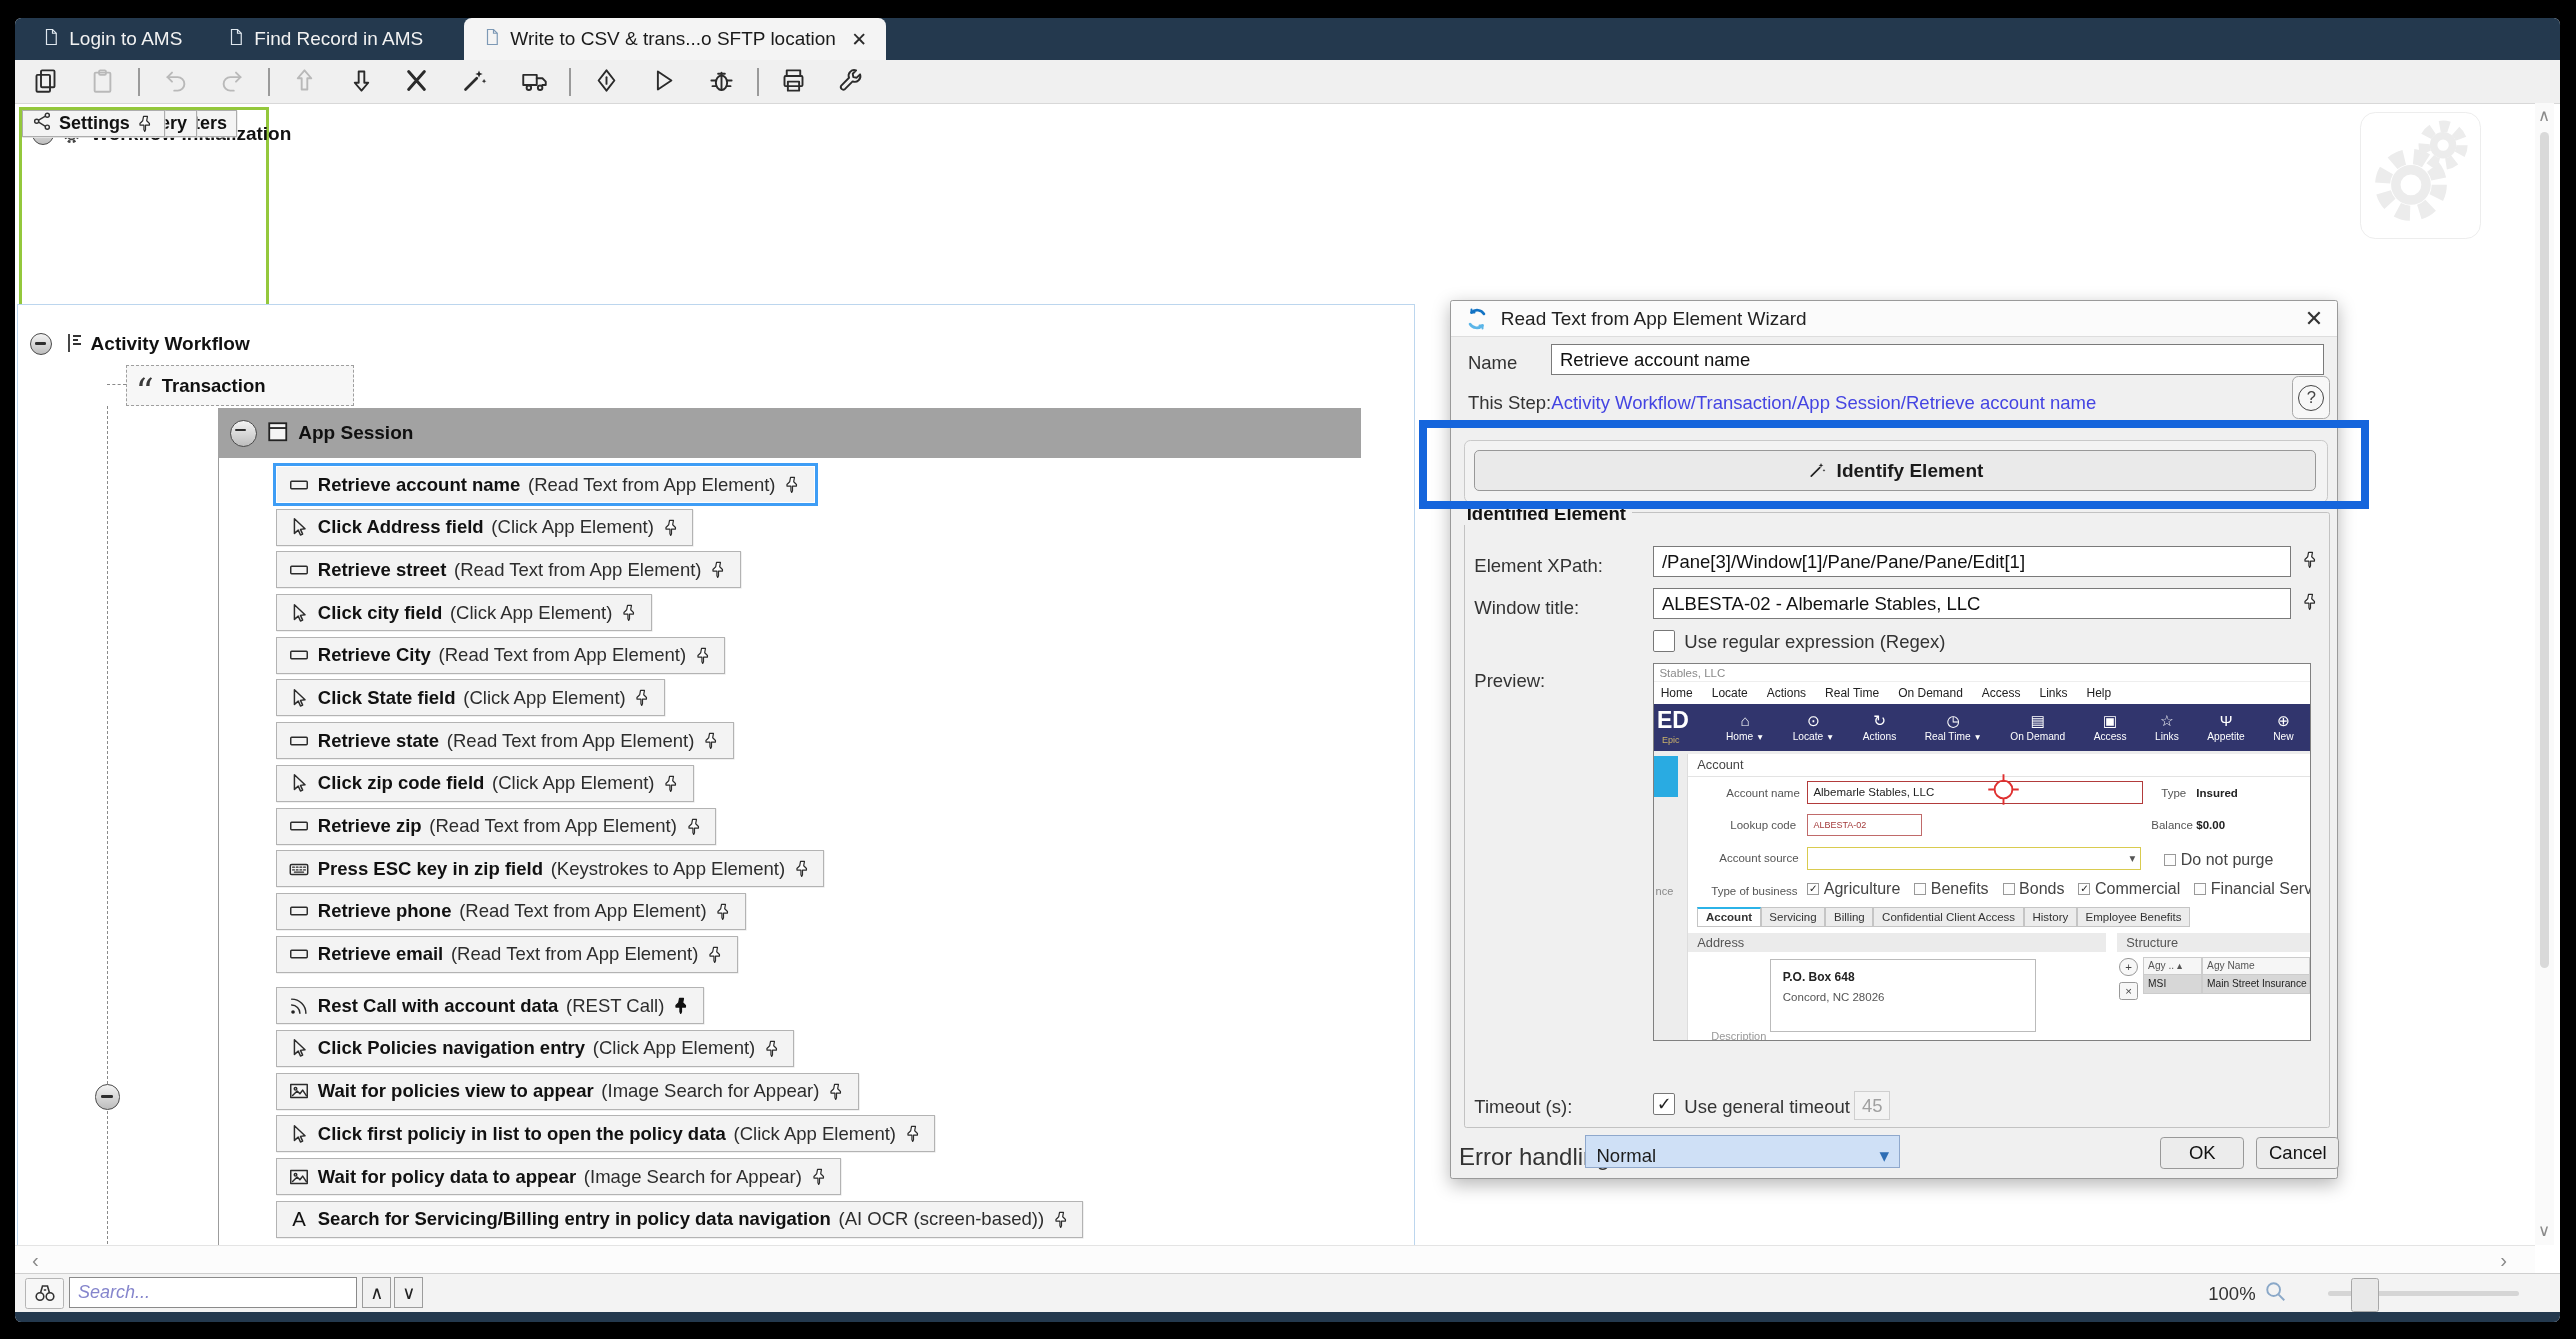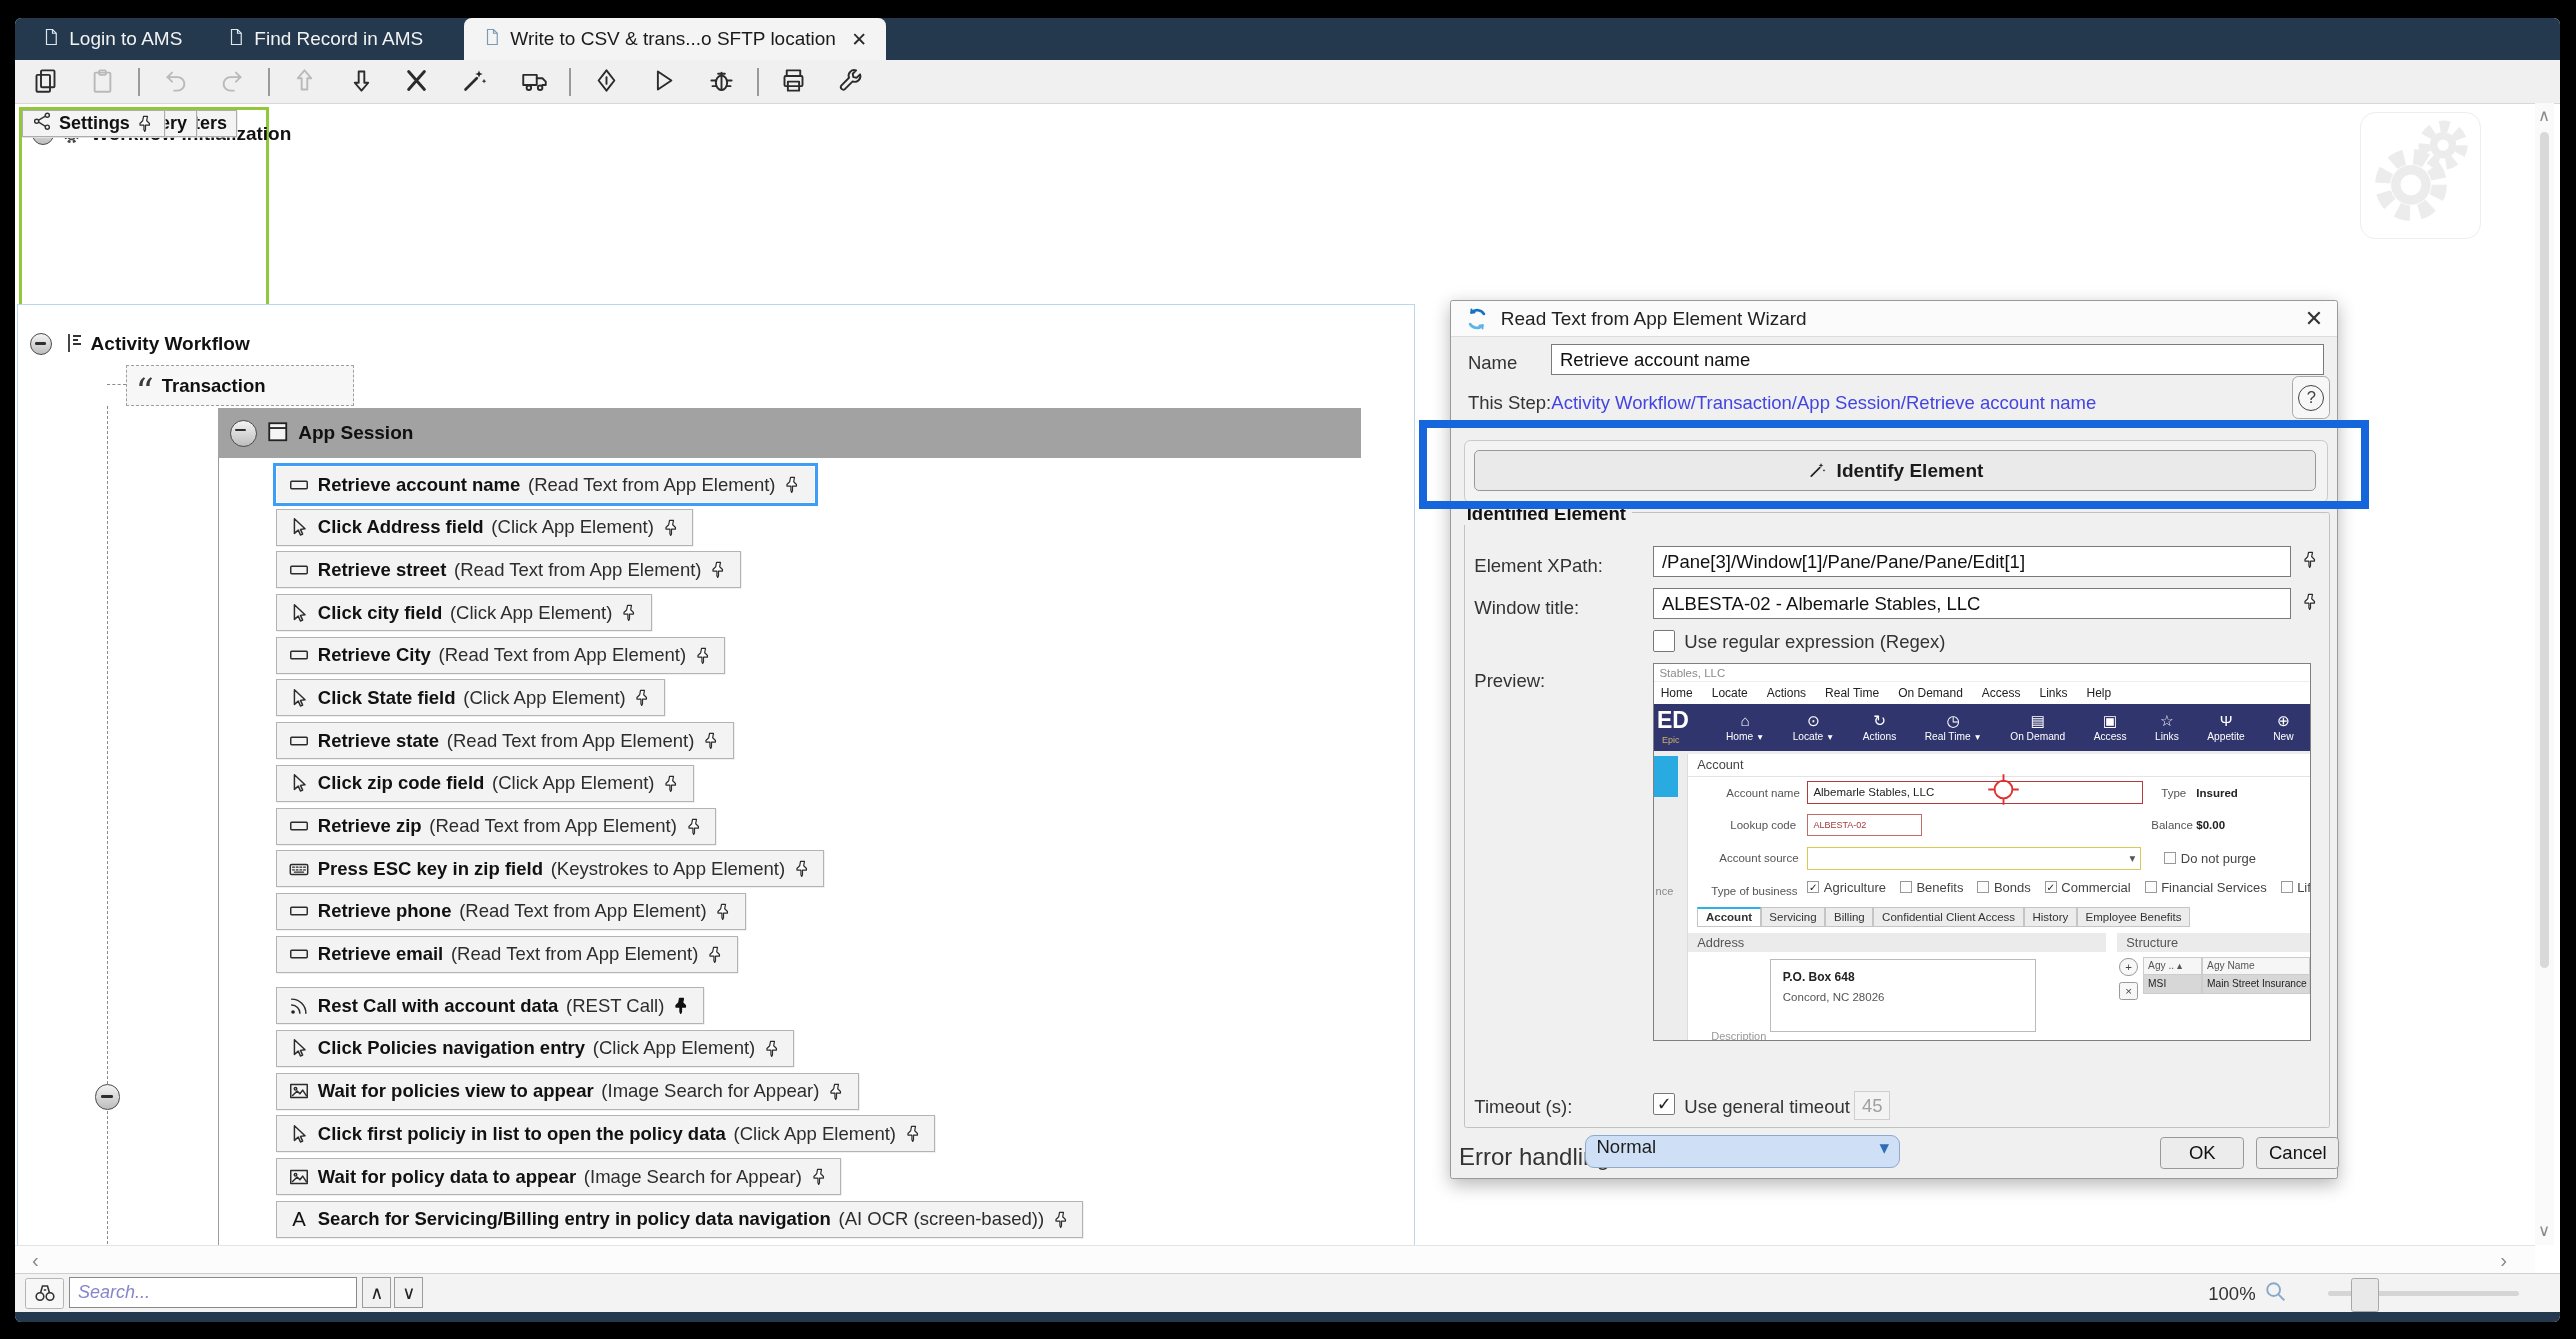--- a/index.html
+++ b/index.html
@@ -83,21 +83,21 @@
   #idf-group{position:absolute;left:12.8px;top:139px;width:862px;height:61px;border:0.6px solid #c9c9c9;border-radius:6.4px;background:#f3f3f3;}
   #idf-btn{position:absolute;left:23px;top:149px;width:842px;height:41px;background:#eaeaea;border:0.6px solid #989898;border-radius:5.1px;display:flex;align-items:center;justify-content:center;gap:9px;font-size:19px;font-weight:bold;color:#1a1a1a;box-sizing:border-box;}
   #idf-btn svg{width:20.4px;height:20.4px;stroke:#222;fill:none;stroke-width:2;stroke-linecap:round;}
   #annot{position:absolute;left:1404px;top:402px;width:950px;height:89px;border:8.3px solid #1565dc;box-sizing:border-box;pointer-events:none;z-index:40;}
   #grpbox{position:absolute;left:12.8px;top:211px;width:864px;height:614px;border:0.6px solid #c2c2c2;border-radius:2.6px;}
   #grpbox-legend{position:absolute;left:9px;top:202px;background:#f0f0f0;padding:0 6.4px;font-size:18.5px;font-weight:bold;color:#111;}
   .pinbtn{position:absolute;width:20.4px;height:20.4px;}
   .checkbox{position:absolute;width:22px;height:22px;background:#fff;border:1.3px solid #777;border-radius:1.9px;box-sizing:border-box;font-size:18px;color:#222;display:flex;align-items:center;justify-content:center;}
   
   #timeout-val{position:absolute;left:403px;top:790px;width:36px;height:29px;background:#f3f3f3;border:0.6px solid #cfcfcf;color:#a0a0a0;font-size:18.5px;display:flex;align-items:center;justify-content:center;box-sizing:border-box;}
-  #err-dd{position:absolute;left:134px;top:834px;width:315px;height:33px;background:#cfe0f6;border:0.6px solid #8fa8cc;border-radius:9px;display:flex;align-items:flex-start;font-size:18.5px;color:#1c1c1c;padding:0 10.2px;box-sizing:border-box;}
+  #err-dd{position:absolute;left:134px;top:834px;width:315px;height:33px;background:#cfe0f6;border:0.6px solid #8fa8cc;border-radius:0;display:flex;align-items:flex-end;font-size:18.5px;color:#1c1c1c;padding:0 10.2px;box-sizing:border-box;}
   #err-dd .car{margin-left:auto;color:#2e6db4;font-size:19px;}
   .dlg-btn{position:absolute;top:836px;height:32px;background:#ececec;border:0.6px solid #999;border-radius:3.8px;font-size:18.5px;color:#111;display:flex;align-items:center;justify-content:center;box-sizing:border-box;}
 
   
   #preview{position:absolute;left:202px;top:362px;width:658px;height:378px;background:#fff;border:0.6px solid #808080;overflow:hidden;box-sizing:border-box;}
   #pv-titlebar{position:absolute;left:0;top:0;width:100%;height:18px;background:#fff;border-bottom:0.6px solid #eee;font-size:11.5px;color:#8a8a8a;padding-left:5.1px;box-sizing:border-box;display:flex;align-items:center;}
   #pv-menu{position:absolute;left:0;top:18px;width:100%;height:22px;background:#fff;display:flex;gap:19px;align-items:center;padding-left:6.4px;font-size:12px;color:#222;}
   #pv-ribbon{position:absolute;left:0;top:40px;width:100%;height:47px;background:#31356d;color:#fff;display:flex;align-items:center;}
   #pv-logo{width:55px;height:100%;position:relative;}
   #pv-logo .l1{position:absolute;left:2.6px;top:2.6px;font-size:23px;font-weight:bold;color:#fff;}
@@ -111,21 +111,21 @@
   #pv-content{position:absolute;left:0;top:87px;width:100%;height:291px;background:#ededed;}
   #pv-cyan{position:absolute;left:0;top:5.1px;width:24px;height:41px;background:#29abe2;}
   #pv-frag{position:absolute;left:1.3px;top:134px;font-size:11px;color:#888;}
   #pv-panel{position:absolute;left:33px;top:2.6px;width:624px;height:288px;background:#fff;border-left:0.6px solid #ddd;}
   .pv-lbl{position:absolute;font-size:11.5px;color:#555;white-space:nowrap;}
   .pv-val{position:absolute;font-size:11.5px;font-weight:bold;color:#222;white-space:nowrap;}
   .pv-field{position:absolute;background:#fff;box-sizing:border-box;font-size:11.5px;color:#222;display:flex;align-items:center;padding:0 5.1px;white-space:nowrap;overflow:hidden;}
   #pv-sec{position:absolute;left:9px;top:3.8px;font-size:12.8px;color:#444;}
   #pv-secline{position:absolute;left:0;top:22px;width:100%;height:0.6px;background:#e3e3e3;}
   #pv-cross{position:absolute;left:299px;top:19px;width:33px;height:33px;z-index:5;}
-  .pv-cb{display:flex;align-items:center;gap:4.5px;font-size:13px;color:#444;white-space:nowrap;}
+  .pv-cb{display:flex;align-items:center;gap:4.5px;font-size:16px;color:#444;white-space:nowrap;}
   .pv-cb .bx{width:12px;height:12px;border:1px solid #999;background:#fdfdfd;box-sizing:border-box;font-size:10.2px;color:#222;display:flex;align-items:center;justify-content:center;}
   .pv-cb.checked .bx::after{content:"✓";}
   #pv-busrow{position:absolute;left:119px;top:126px;width:498px;display:flex;gap:14px;}
   #pv-tabs{position:absolute;left:9px;top:153px;display:flex;}
   .ptab{height:20.4px;padding:0 7.7px;font-size:11.5px;color:#333;background:#ececec;border:0.6px solid #c5c5c5;display:flex;align-items:center;box-sizing:border-box;}
   .ptab.active{background:#fff;border-top:2.6px solid #2bb3e8;font-weight:bold;}
   .pv-band{position:absolute;top:179px;height:19px;background:#ebebeb;color:#555;font-size:12.8px;display:flex;align-items:center;padding-left:9px;box-sizing:border-box;}
   #pv-addrbox{position:absolute;left:82px;top:205px;width:264px;height:71px;background:#fff;border:0.6px solid #bbb;}
   #pv-desc{position:absolute;left:23px;top:276px;font-size:11px;color:#999;}
   .pv-mini{position:absolute;width:16.6px;height:16.6px;border:0.6px solid #999;background:#f7f7f7;border-radius:2.6px;font-size:11.5px;color:#444;display:flex;align-items:center;justify-content:center;}

